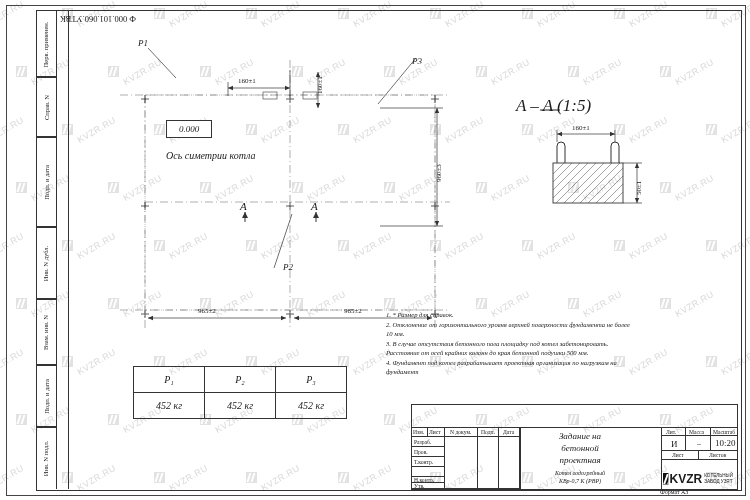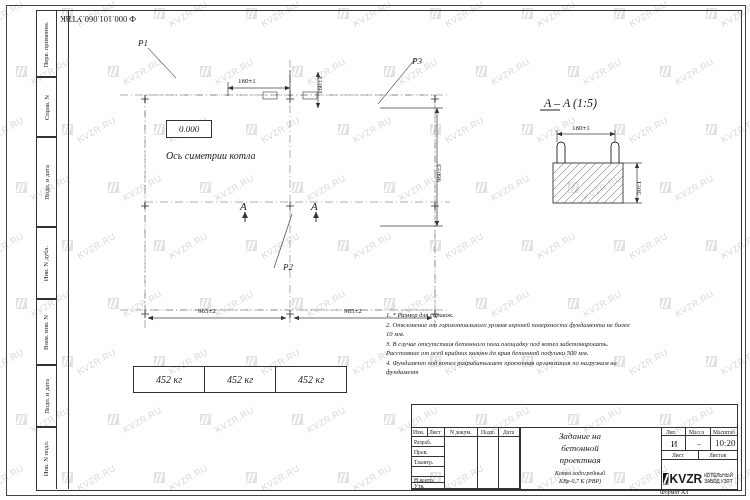--- a/index.html
+++ b/index.html
@@ -37,21 +37,21 @@
   .lbl-i{position:absolute;font-size:9px;font-style:italic;white-space:nowrap;}
   .dimtxt{position:absolute;font-size:7px;white-space:nowrap;color:#1b1b1b;}
   .dimtxt-v{position:absolute;font-size:7px;white-space:nowrap;transform:rotate(-90deg);transform-origin:left top;}
 
   .box000{position:absolute;left:166px;top:120px;width:44px;height:16px;border:1px solid #333;
           display:flex;align-items:center;justify-content:center;font-size:9px;font-style:italic;background:#fff;}
 
   .axis-label{position:absolute;font-size:10px;font-style:italic;}
 
   
-  .sect-title{position:absolute;left:544px;top:96px;font-size:12px;font-style:italic;}
+  .sect-title{position:absolute;left:516px;top:96px;font-size:17px;font-style:italic;}
 
   
   .notes{position:absolute;left:386px;top:310px;width:250px;font-size:6.6px;font-style:italic;line-height:1.45;}
 
   
   .ptable{position:absolute;left:133px;top:366px;border-collapse:collapse;}
   .ptable td{border:1px solid #333;width:68px;height:23px;text-align:center;font-size:10px;font-style:italic;}
   .ptable td.h{font-size:10px;}
 
   
@@ -390,20 +390,25 @@
 
   <div class="notes">
     <div>1. * Размер для справок.</div>
     <div>2. Отклонение от горизонтального уровня верхней поверхности фундамента не более 10 мм.</div>
     <div>3. В случае отсутствия бетонного пола площадку под котел забетонировать. Расстояние от осей крайних колонн до края бетонной подушки 500 мм.</div>
     <div>4. Фундамент под котел разрабатывает проектная организация по нагрузкам на фундамент</div>
   </div>
 
   <table class="ptable">
     <tbody>
+        <tr>
+      <td class="h">P₁</td>
+      <td class="h">P₂</td>
+      <td class="h">P₃</td>
+    </tr>
     <tr>
       <td>452 кг</td>
       <td>452 кг</td>
       <td>452 кг</td>
     </tr>
   </tbody>
     </table>
 
   <div class="tb">
 

